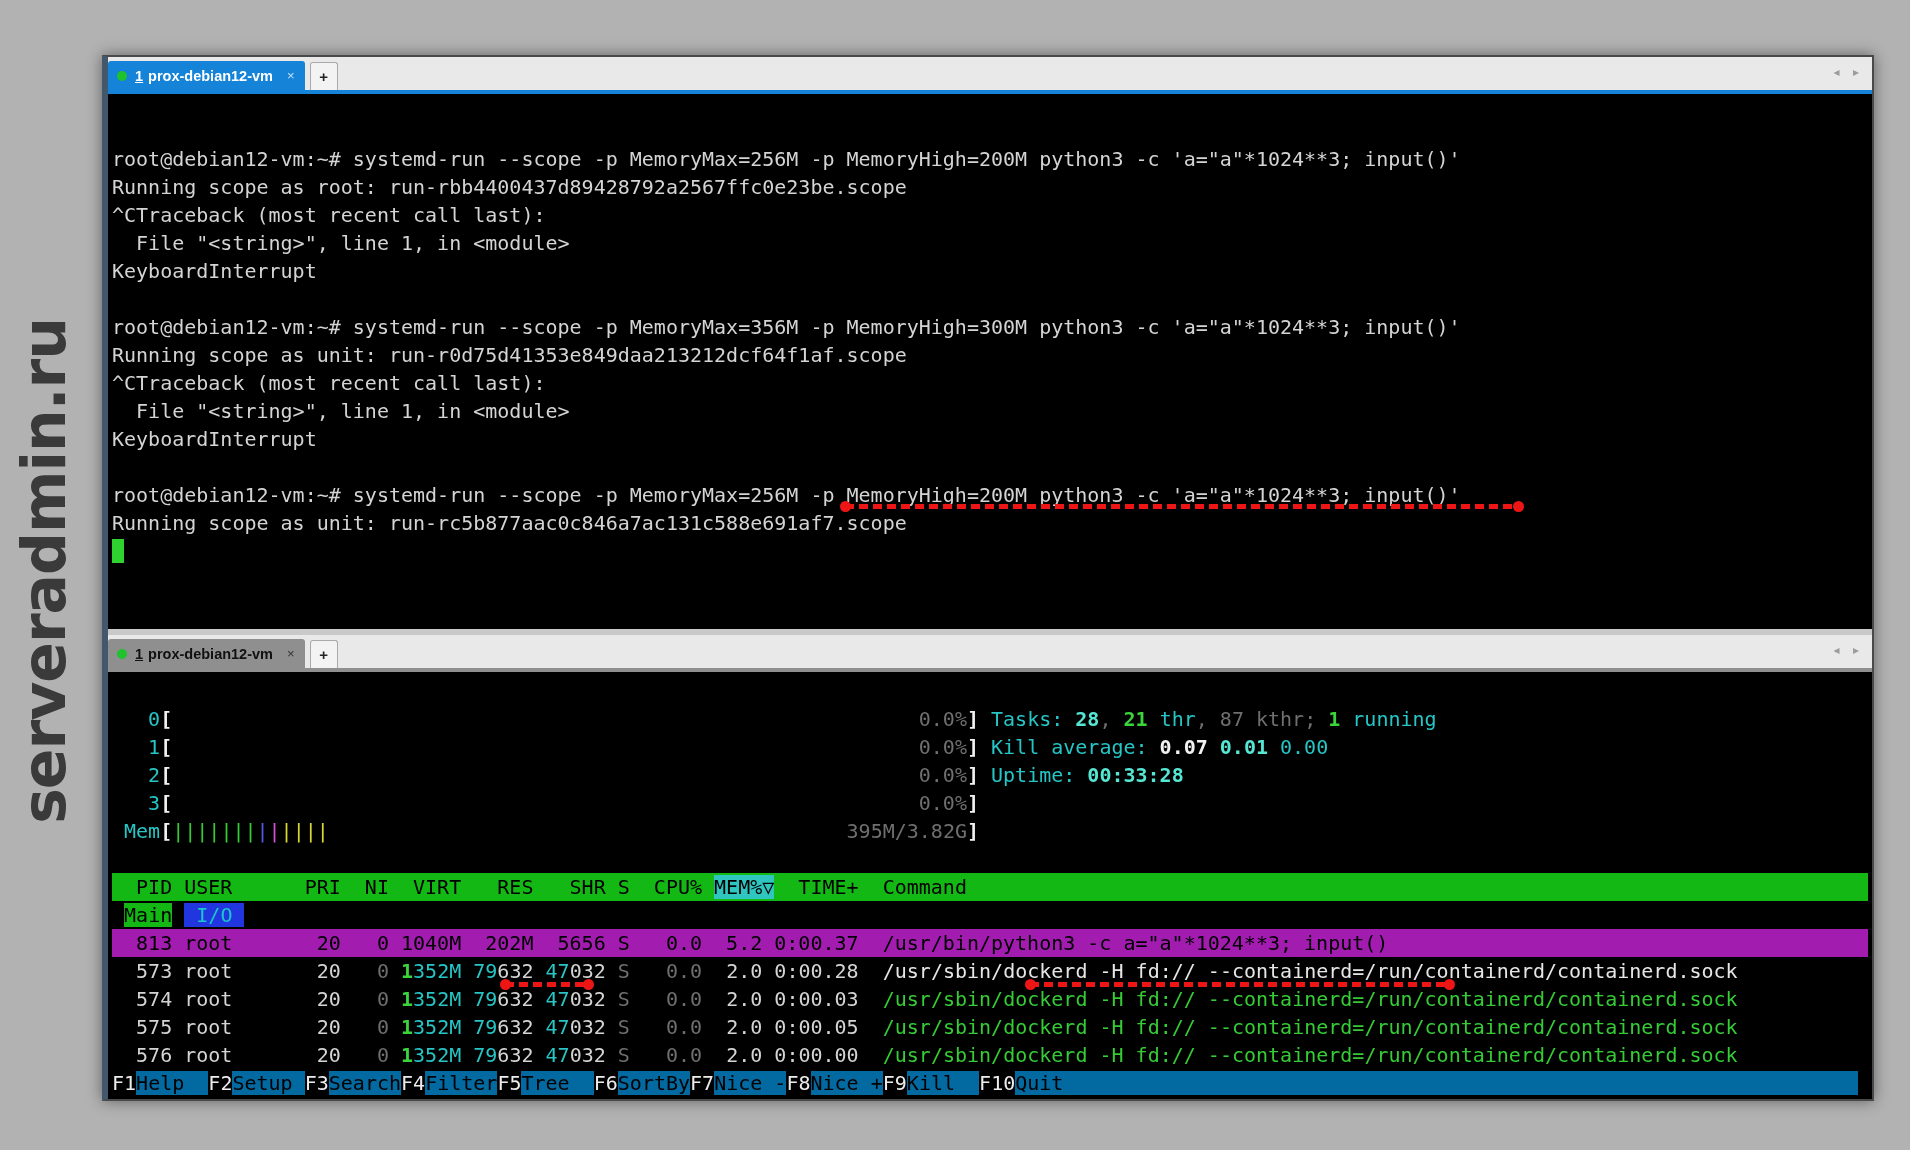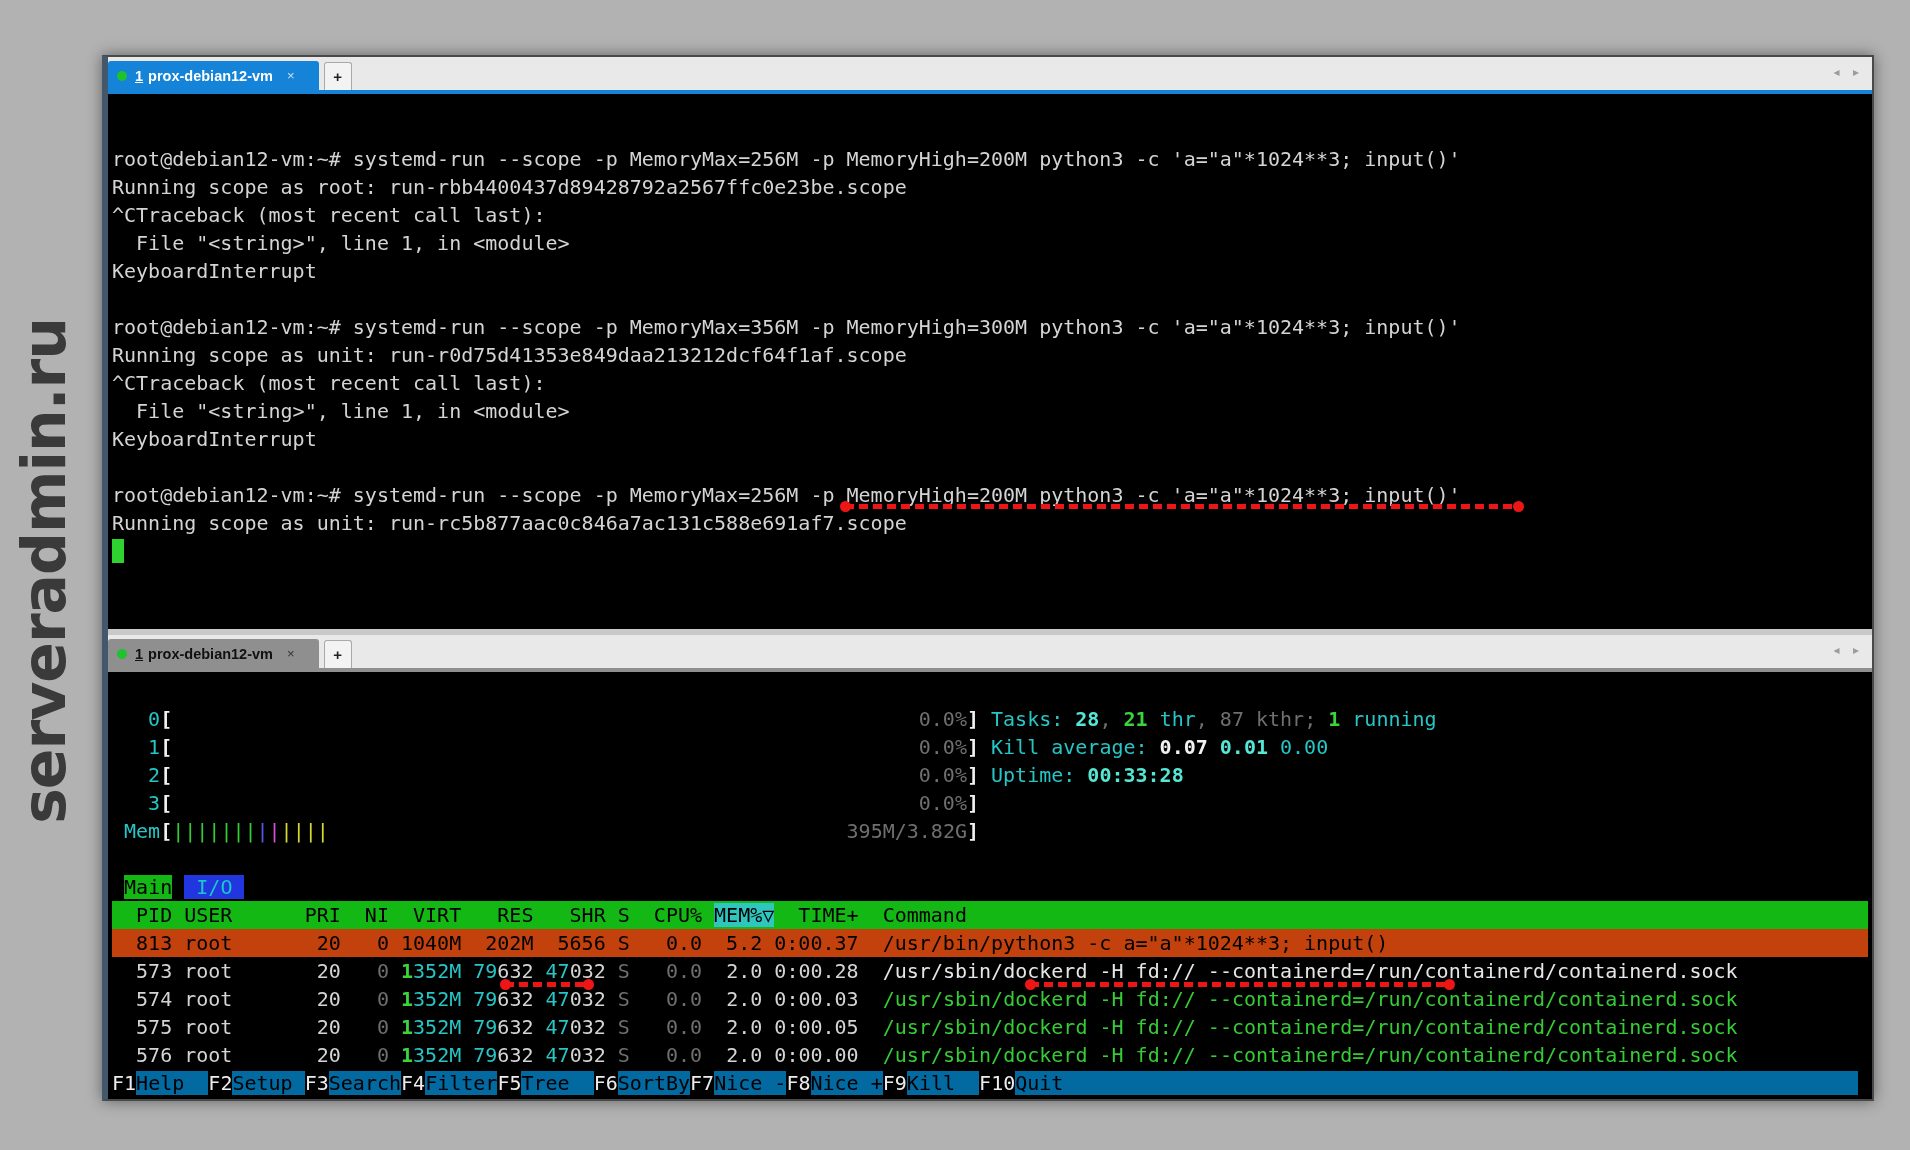--- a/index.html
+++ b/index.html
@@ -7,21 +7,21 @@
        font-family:"Liberation Sans", sans-serif;}
   .watermark{position:absolute;left:44px;top:571px;transform:translate(-50%,-50%) rotate(-90deg);
        white-space:nowrap;font-family:"DejaVu Sans", sans-serif;font-weight:bold;font-size:60px;
        color:#3a3a3a;letter-spacing:-1px;}
   .window{position:absolute;left:102px;top:55px;width:1764px;height:1042px;
        border:2px solid #48494b;border-left:6px solid #44586c;background:#000;
        box-shadow:0 0 14px rgba(0,0,0,.45);display:flex;flex-direction:column;}
   .tabbar{height:33px;background:#e9e9e9;display:flex;align-items:flex-end;position:relative;flex:none;}
   .tabbar.top{border-bottom:4px solid #1583d7;}
   .tabbar.bottom{border-bottom:4px solid #8f8f8f;}
-  .tab{height:29px;display:flex;align-items:center;padding:0 24px 0 9px;margin-left:0;
+  .tab{height:29px;display:flex;align-items:center;padding:0 10px 0 9px;margin-left:0;
        border-radius:3px 3px 0 0;cursor:default;}
   .tab.blue{background:#1583d7;color:#fff;}
   .tab.gray{background:#8f8f8f;color:#111;}
   .tab .dot{width:10px;height:10px;border-radius:50%;background:#1fc32d;margin-right:8px;flex:none;}
   .tab .lbl{font-size:14.5px;font-weight:bold;white-space:nowrap;}
   .tab .num{text-decoration:underline;margin-right:5px;}
   .tab .x{margin-left:14px;font-size:13px;opacity:.75;}
   .plusbtn{width:26px;height:27px;margin-left:5px;background:#f3f3f3;border:1px solid #a9a9a9;
        border-bottom:none;border-radius:3px 3px 0 0;display:flex;align-items:center;justify-content:center;
        font-size:15px;color:#222;font-weight:bold;}
@@ -45,21 +45,21 @@
   .sg-bl{color:#5558ee}
   .sg-mg{color:#d94fd9}
   .sg-b{color:#000}
   .sg-hs{background:#2fc6c0;color:#000}
   .sg-tm{background:#14b814;color:#000}
   .sg-ti{background:#2236e0;color:#19c8c8}
   .sg-fk{color:#ececec}
   .sg-fb{background:#0369a1;color:#000}
   .sg-cursor{background:#2fd32f;color:#2fd32f}
   .bg-hdr{background:#14b814}
-  .bg-sel{background:#c2410c}
+  .bg-sel{background:#a21caf}
   .red-dash{position:absolute;height:5px;z-index:5;
        background:repeating-linear-gradient(90deg,#ee1515 0 9px,transparent 9px 14px);}
   .red-dash::before,.red-dash::after{content:"";position:absolute;top:-3px;width:11px;height:11px;
        border-radius:50%;background:#ee1515;}
   .red-dash::before{left:-5px}
   .red-dash::after{right:-5px}
 </style>
 </head>
 <body>
 
@@ -109,22 +109,22 @@
   </div>
 
   <div class="term" id="term2">
       <div class="tl"><span class="sg-d"></span></div>
       <div class="tl"><span class="sg-c">   0</span><span class="sg-w">[</span><span class="sg-d">                                                              </span><span class="sg-k">0.0%</span><span class="sg-w">]</span><span class="sg-d"> </span><span class="sg-c">Tasks: </span><span class="sg-C">28</span><span class="sg-k">, </span><span class="sg-G">21</span><span class="sg-c"> thr</span><span class="sg-k">, 87 kthr; </span><span class="sg-G">1</span><span class="sg-c"> running</span></div>
       <div class="tl"><span class="sg-c">   1</span><span class="sg-w">[</span><span class="sg-d">                                                              </span><span class="sg-k">0.0%</span><span class="sg-w">]</span><span class="sg-d"> </span><span class="sg-c">Kill average: </span><span class="sg-w">0.07</span><span class="sg-C"> 0.01</span><span class="sg-c"> 0.00</span></div>
       <div class="tl"><span class="sg-c">   2</span><span class="sg-w">[</span><span class="sg-d">                                                              </span><span class="sg-k">0.0%</span><span class="sg-w">]</span><span class="sg-d"> </span><span class="sg-c">Uptime: </span><span class="sg-C">00:33:28</span></div>
       <div class="tl"><span class="sg-c">   3</span><span class="sg-w">[</span><span class="sg-d">                                                              </span><span class="sg-k">0.0%</span><span class="sg-w">]</span></div>
       <div class="tl"><span class="sg-c"> Mem</span><span class="sg-w">[</span><span class="sg-g">|||||||</span><span class="sg-bl">|</span><span class="sg-mg">|</span><span class="sg-y">||||</span><span class="sg-d">                                           </span><span class="sg-k">395M/3.82G</span><span class="sg-w">]</span></div>
       <div class="tl"><span class="sg-d"></span></div>
+      <div class="tl bg-hdr"><span class="sg-b">  PID USER      PRI  NI  VIRT   RES   SHR S  CPU% </span><span class="sg-hs">MEM%▽</span><span class="sg-b">  TIME+  Command</span></div>
       <div class="tl"><span class="sg-d"> </span><span class="sg-tm">Main</span><span class="sg-d"> </span><span class="sg-ti"> I/O </span></div>
-      <div class="tl bg-hdr"><span class="sg-b">  PID USER      PRI  NI  VIRT   RES   SHR S  CPU% </span><span class="sg-hs">MEM%▽</span><span class="sg-b">  TIME+  Command</span></div>
       <div class="tl bg-sel"><span class="sg-b">  813 root       20   0 1040M  202M  5656 S   0.0  5.2 0:00.37  /usr/bin/python3 -c a="a"*1024**3; input()</span></div>
       <div class="tl"><span class="sg-d">  573 root       20</span><span class="sg-k">   0</span><span class="sg-d"> </span><span class="sg-G">1</span><span class="sg-c">352M</span><span class="sg-d"> </span><span class="sg-c">79</span><span class="sg-d">632 </span><span class="sg-c">47</span><span class="sg-d">032</span><span class="sg-k"> S</span><span class="sg-k">   0.0</span><span class="sg-d">  2.0</span><span class="sg-d"> 0:00.28</span><span class="sg-d">  </span><span class="sg-w2">/usr/sbin/dockerd -H fd:// --containerd=/run/containerd/containerd.sock</span></div>
       <div class="tl"><span class="sg-d">  574 root       20</span><span class="sg-k">   0</span><span class="sg-d"> </span><span class="sg-G">1</span><span class="sg-c">352M</span><span class="sg-d"> </span><span class="sg-c">79</span><span class="sg-d">632 </span><span class="sg-c">47</span><span class="sg-d">032</span><span class="sg-k"> S</span><span class="sg-k">   0.0</span><span class="sg-d">  2.0</span><span class="sg-d"> 0:00.03</span><span class="sg-d">  </span><span class="sg-g">/usr/sbin/dockerd -H fd:// --containerd=/run/containerd/containerd.sock</span></div>
       <div class="tl"><span class="sg-d">  575 root       20</span><span class="sg-k">   0</span><span class="sg-d"> </span><span class="sg-G">1</span><span class="sg-c">352M</span><span class="sg-d"> </span><span class="sg-c">79</span><span class="sg-d">632 </span><span class="sg-c">47</span><span class="sg-d">032</span><span class="sg-k"> S</span><span class="sg-k">   0.0</span><span class="sg-d">  2.0</span><span class="sg-d"> 0:00.05</span><span class="sg-d">  </span><span class="sg-g">/usr/sbin/dockerd -H fd:// --containerd=/run/containerd/containerd.sock</span></div>
       <div class="tl"><span class="sg-d">  576 root       20</span><span class="sg-k">   0</span><span class="sg-d"> </span><span class="sg-G">1</span><span class="sg-c">352M</span><span class="sg-d"> </span><span class="sg-c">79</span><span class="sg-d">632 </span><span class="sg-c">47</span><span class="sg-d">032</span><span class="sg-k"> S</span><span class="sg-k">   0.0</span><span class="sg-d">  2.0</span><span class="sg-d"> 0:00.00</span><span class="sg-d">  </span><span class="sg-g">/usr/sbin/dockerd -H fd:// --containerd=/run/containerd/containerd.sock</span></div>
       <div class="tl"><span class="sg-fk">F1</span><span class="sg-fb">Help  </span><span class="sg-fk">F2</span><span class="sg-fb">Setup </span><span class="sg-fk">F3</span><span class="sg-fb">Search</span><span class="sg-fk">F4</span><span class="sg-fb">Filter</span><span class="sg-fk">F5</span><span class="sg-fb">Tree  </span><span class="sg-fk">F6</span><span class="sg-fb">SortBy</span><span class="sg-fk">F7</span><span class="sg-fb">Nice -</span><span class="sg-fk">F8</span><span class="sg-fb">Nice +</span><span class="sg-fk">F9</span><span class="sg-fb">Kill  </span><span class="sg-fk">F10</span><span class="sg-fb">Quit                                                                  </span></div>
       <div class="red-dash" style="left: 397px; top: 310px; width: 84px;"></div>
       <div class="red-dash" style="left: 922px; top: 310px; width: 420px;"></div>
     </div>
 

